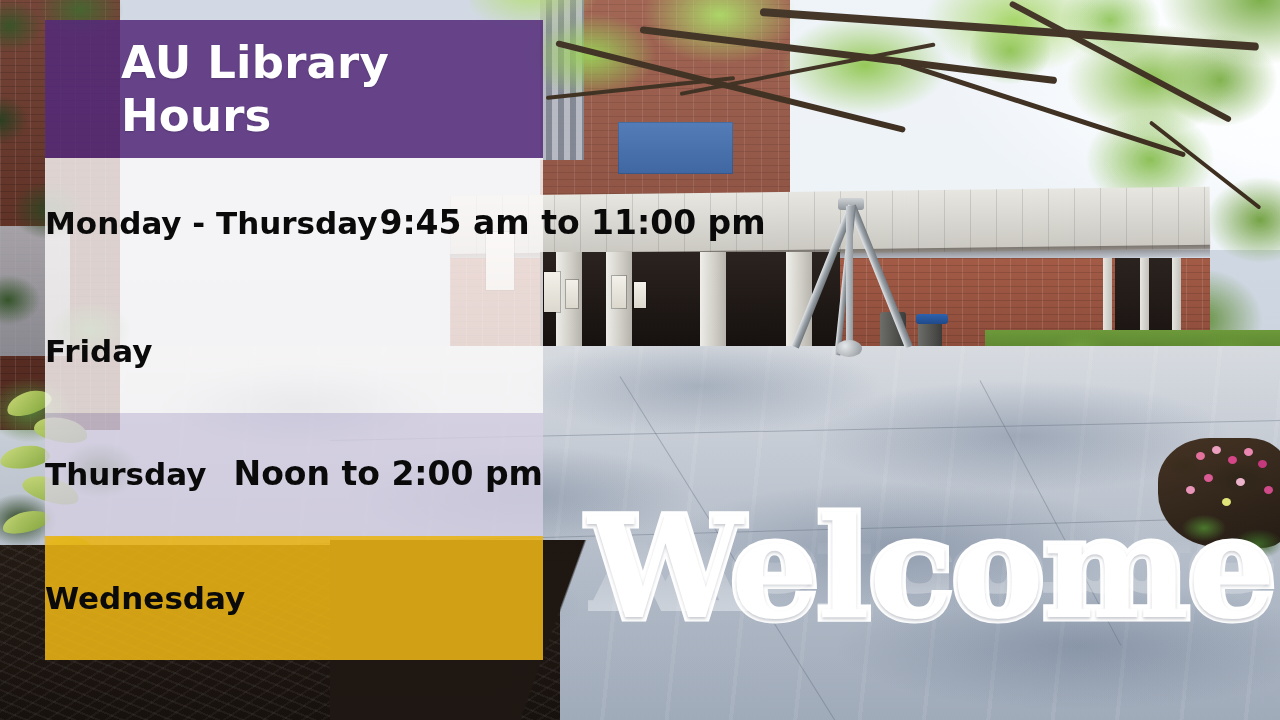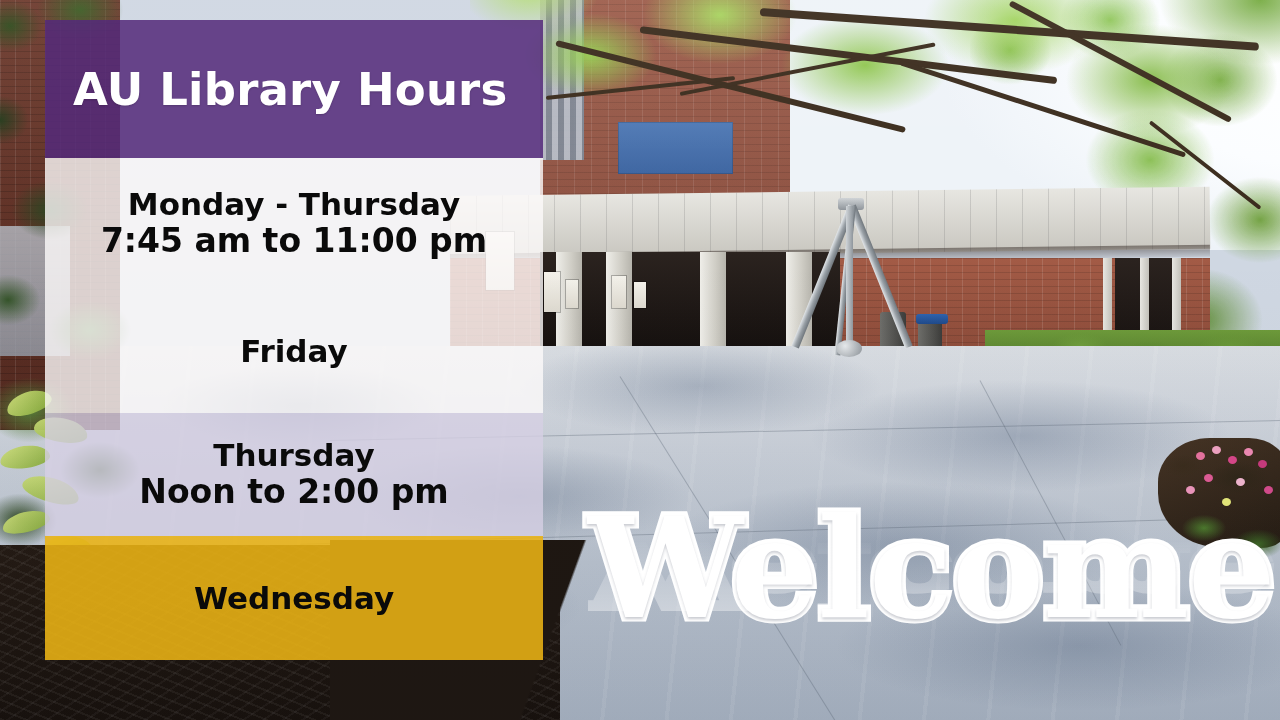--- a/index.html
+++ b/index.html
@@ -274,37 +274,37 @@
     filter:blur(.4px);
   }
 
   
   .panel {
     position:absolute; left:45px; top:20px; width:498px; height:640px;
   }
   .panelHeader {
     height:138px;
     background:rgba(84,42,122,.86);
-    display:flex; align-items:center;
+    display:flex; align-items:center;padding-left:48px;
   }
   .panelHeader h1 {
     font-family:"DejaVu Sans", sans-serif;
     font-weight:bold;
     font-size:45px;
     color:#ffffff;
     letter-spacing:.2px;
     padding-left:28px;
     text-shadow:0 1px 2px rgba(0,0,0,.18);
   }
 
   .rows { height:502px; display:flex; flex-direction:column; }
   .row {
     flex:1;
-    display:flex; flex-direction:column;
-    align-items:center; justify-content:center;
+    display:flex; flex-direction:row;
+    align-items:center; justify-content:space-between;
     gap:2px;
   }
   .row .day, .row .time {
     font-family:"DejaVu Sans", sans-serif;
     font-weight:bold;
     color:#0a0a0a;
     line-height:1.12;
     text-align:center;
     white-space:nowrap;
   }
@@ -420,21 +420,21 @@
 
   <div class="panel">
     <div class="panelHeader">
       <h1>AU Library Hours</h1>
     </div>
 
     <div class="rows">
 
       <div class="row tall tint-light">
         <div class="day">Monday - Thursday</div>
-        <div class="time">7:45 am to 11:00 pm</div>
+        <div class="time">9:45 am to 11:00 pm</div>
       </div>
 
       <div class="row tint-light">
         <div class="day">Friday</div>
       </div>
 
       <div class="row tint-lilac">
         <div class="day">Thursday</div>
         <div class="time">Noon to 2:00 pm</div>
       </div>

